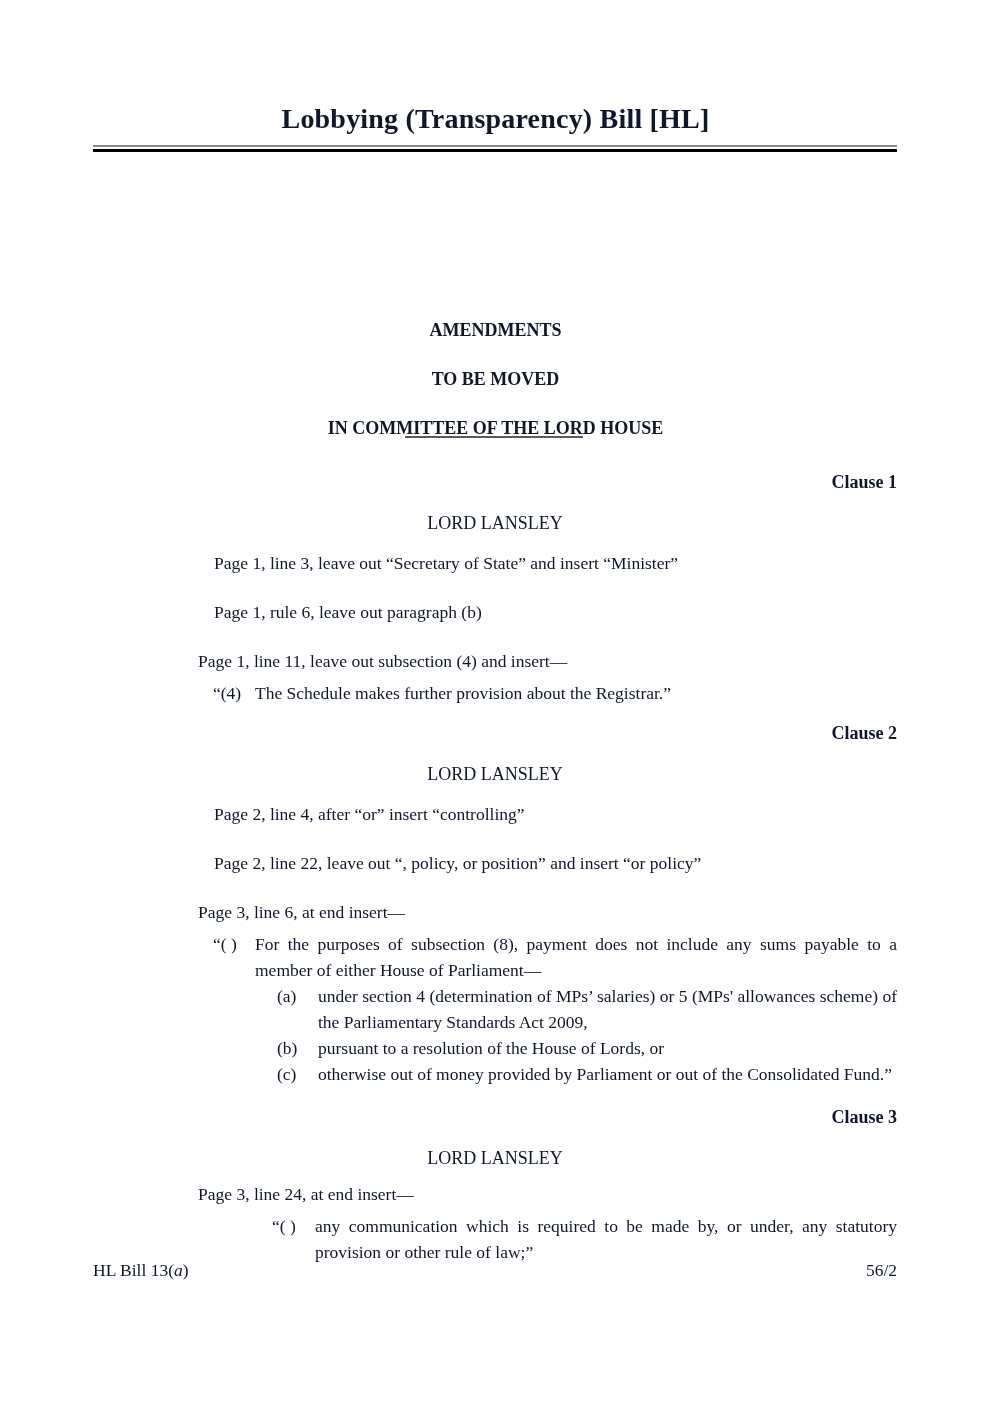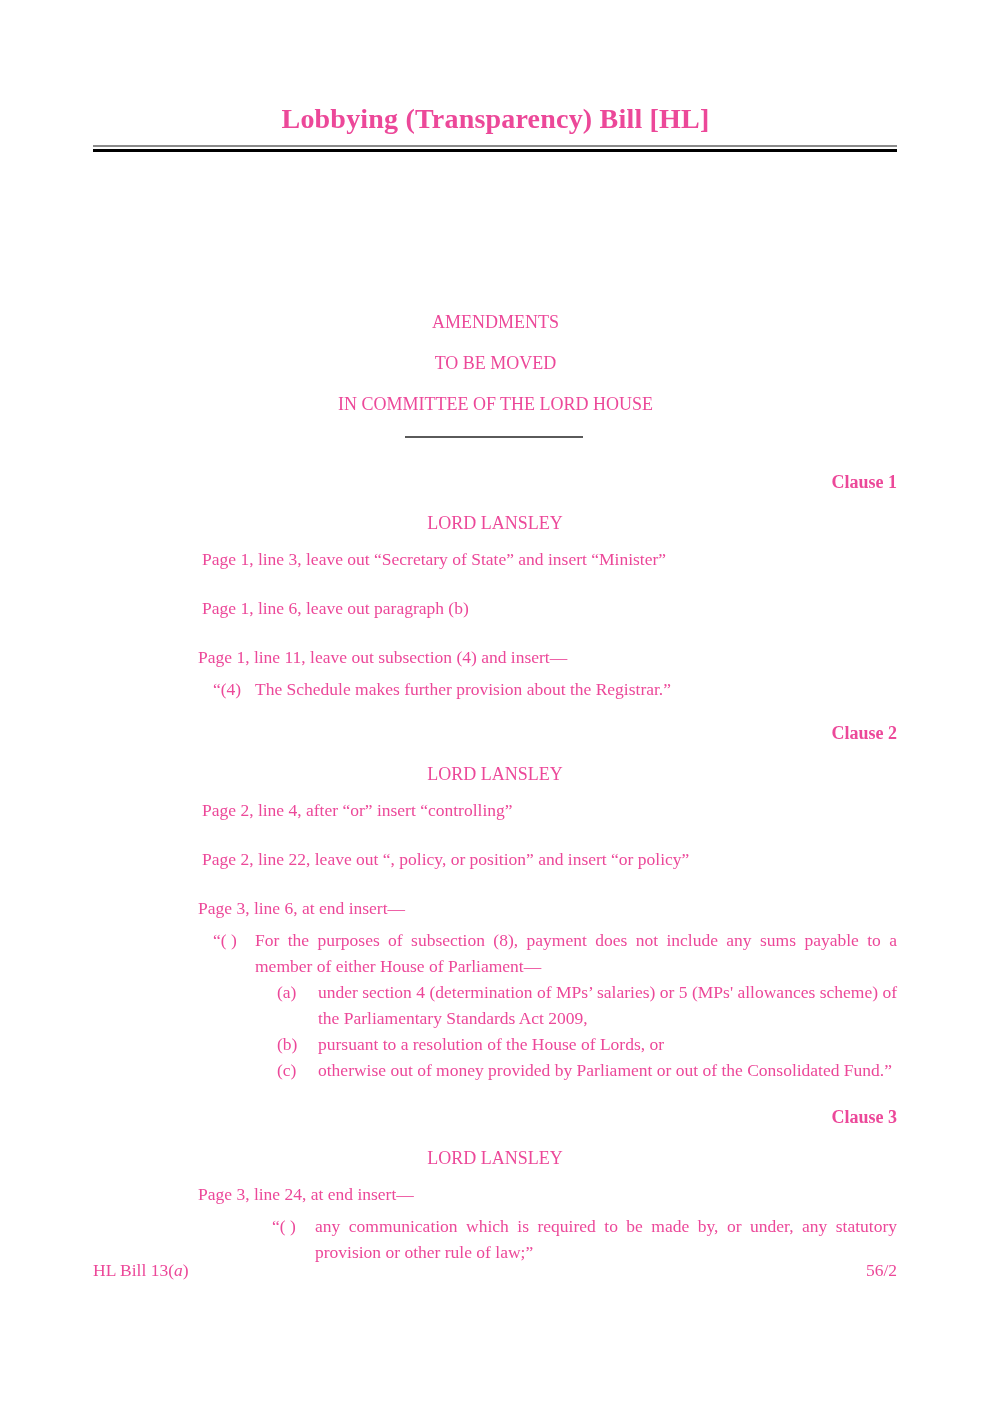--- a/index.html
+++ b/index.html
@@ -3,21 +3,21 @@
 <meta charset="utf-8">
 <style>
   html, body { margin: 0; padding: 0; background: #e8e8e8; }
   .page {
     position: relative;
     width: 991px;
     height: 1401px;
     margin: 0 auto;
     background: #ffffff;
     font-family: "Liberation Serif", "DejaVu Serif", serif;
-    color: #ec4899;
+    color: #0f172a;
     overflow: hidden;
   }
   
   .doc-title {
     position: absolute;
     top: 103px;
     left: 0;
     width: 100%;
     margin: 0;
     text-align: center;
@@ -36,21 +36,21 @@
 
   
   .heading-block {
     position: absolute;
     top: 300px;
     left: 0;
     width: 100%;
     text-align: center;
     font-size: 18px;
   }
-  .heading-block .hline { line-height: 37px; margin: 4px; }
+  .heading-block .hline { line-height: 37px; margin: 12px; font-weight: bold; }
 
   .short-rule {
     position: absolute;
     top: 436px;
     left: 405px;
     width: 178px;
     height: 2px;
     background: #5a5a5a;
   }
 
@@ -72,21 +72,21 @@
     line-height: 22px;
   }
   .mover {
     margin: 8px 0 12px 0;
     text-align: center;
     font-size: 18px;
     line-height: 22px;
   }
   .amendments { margin-left: 105px; width: 699px; font-size: 17.5px; }
   .amendment { margin: 0 0 23px 0; }
-  .amendment p { margin: 4px; line-height: 26px; }
+  .amendment p { margin: 16px; line-height: 26px; }
   .lead-line { margin: 0 0 6px 0 !important; }
 
   
   .q-row { display: flex; line-height: 26px; }
   .q-l1   { margin-left: 15px; }
   .q-l1 .q-marker { flex: 0 0 42px; }
   .q-sub  { margin-left: 79px; }
   .q-sub .q-marker { flex: 0 0 41px; }
   .q-c3   { margin-left: 74px; }
   .q-c3 .q-marker { flex: 0 0 43px; }
@@ -127,21 +127,21 @@
   <div class="short-rule"></div>
 
   <section class="clause clause-1">
     <h2 class="clause-title">Clause 1</h2>
     <div class="mover">LORD LANSLEY</div>
     <div class="amendments">
       <div class="amendment">
         <p>Page 1, line 3, leave out “Secretary of State” and insert “Minister”</p>
       </div>
       <div class="amendment">
-        <p>Page 1, line 6, leave out paragraph (b)</p>
+        <p>Page 1, rule 6, leave out paragraph (b)</p>
       </div>
       <div class="amendment">
         <p class="lead-line">Page 1, line 11, leave out subsection (4) and insert—</p>
         <div class="q-row q-l1">
           <span class="q-marker">“(4)</span>
           <span class="q-text">The Schedule makes further provision about the Registrar.”</span>
         </div>
       </div>
     </div>
   </section>

